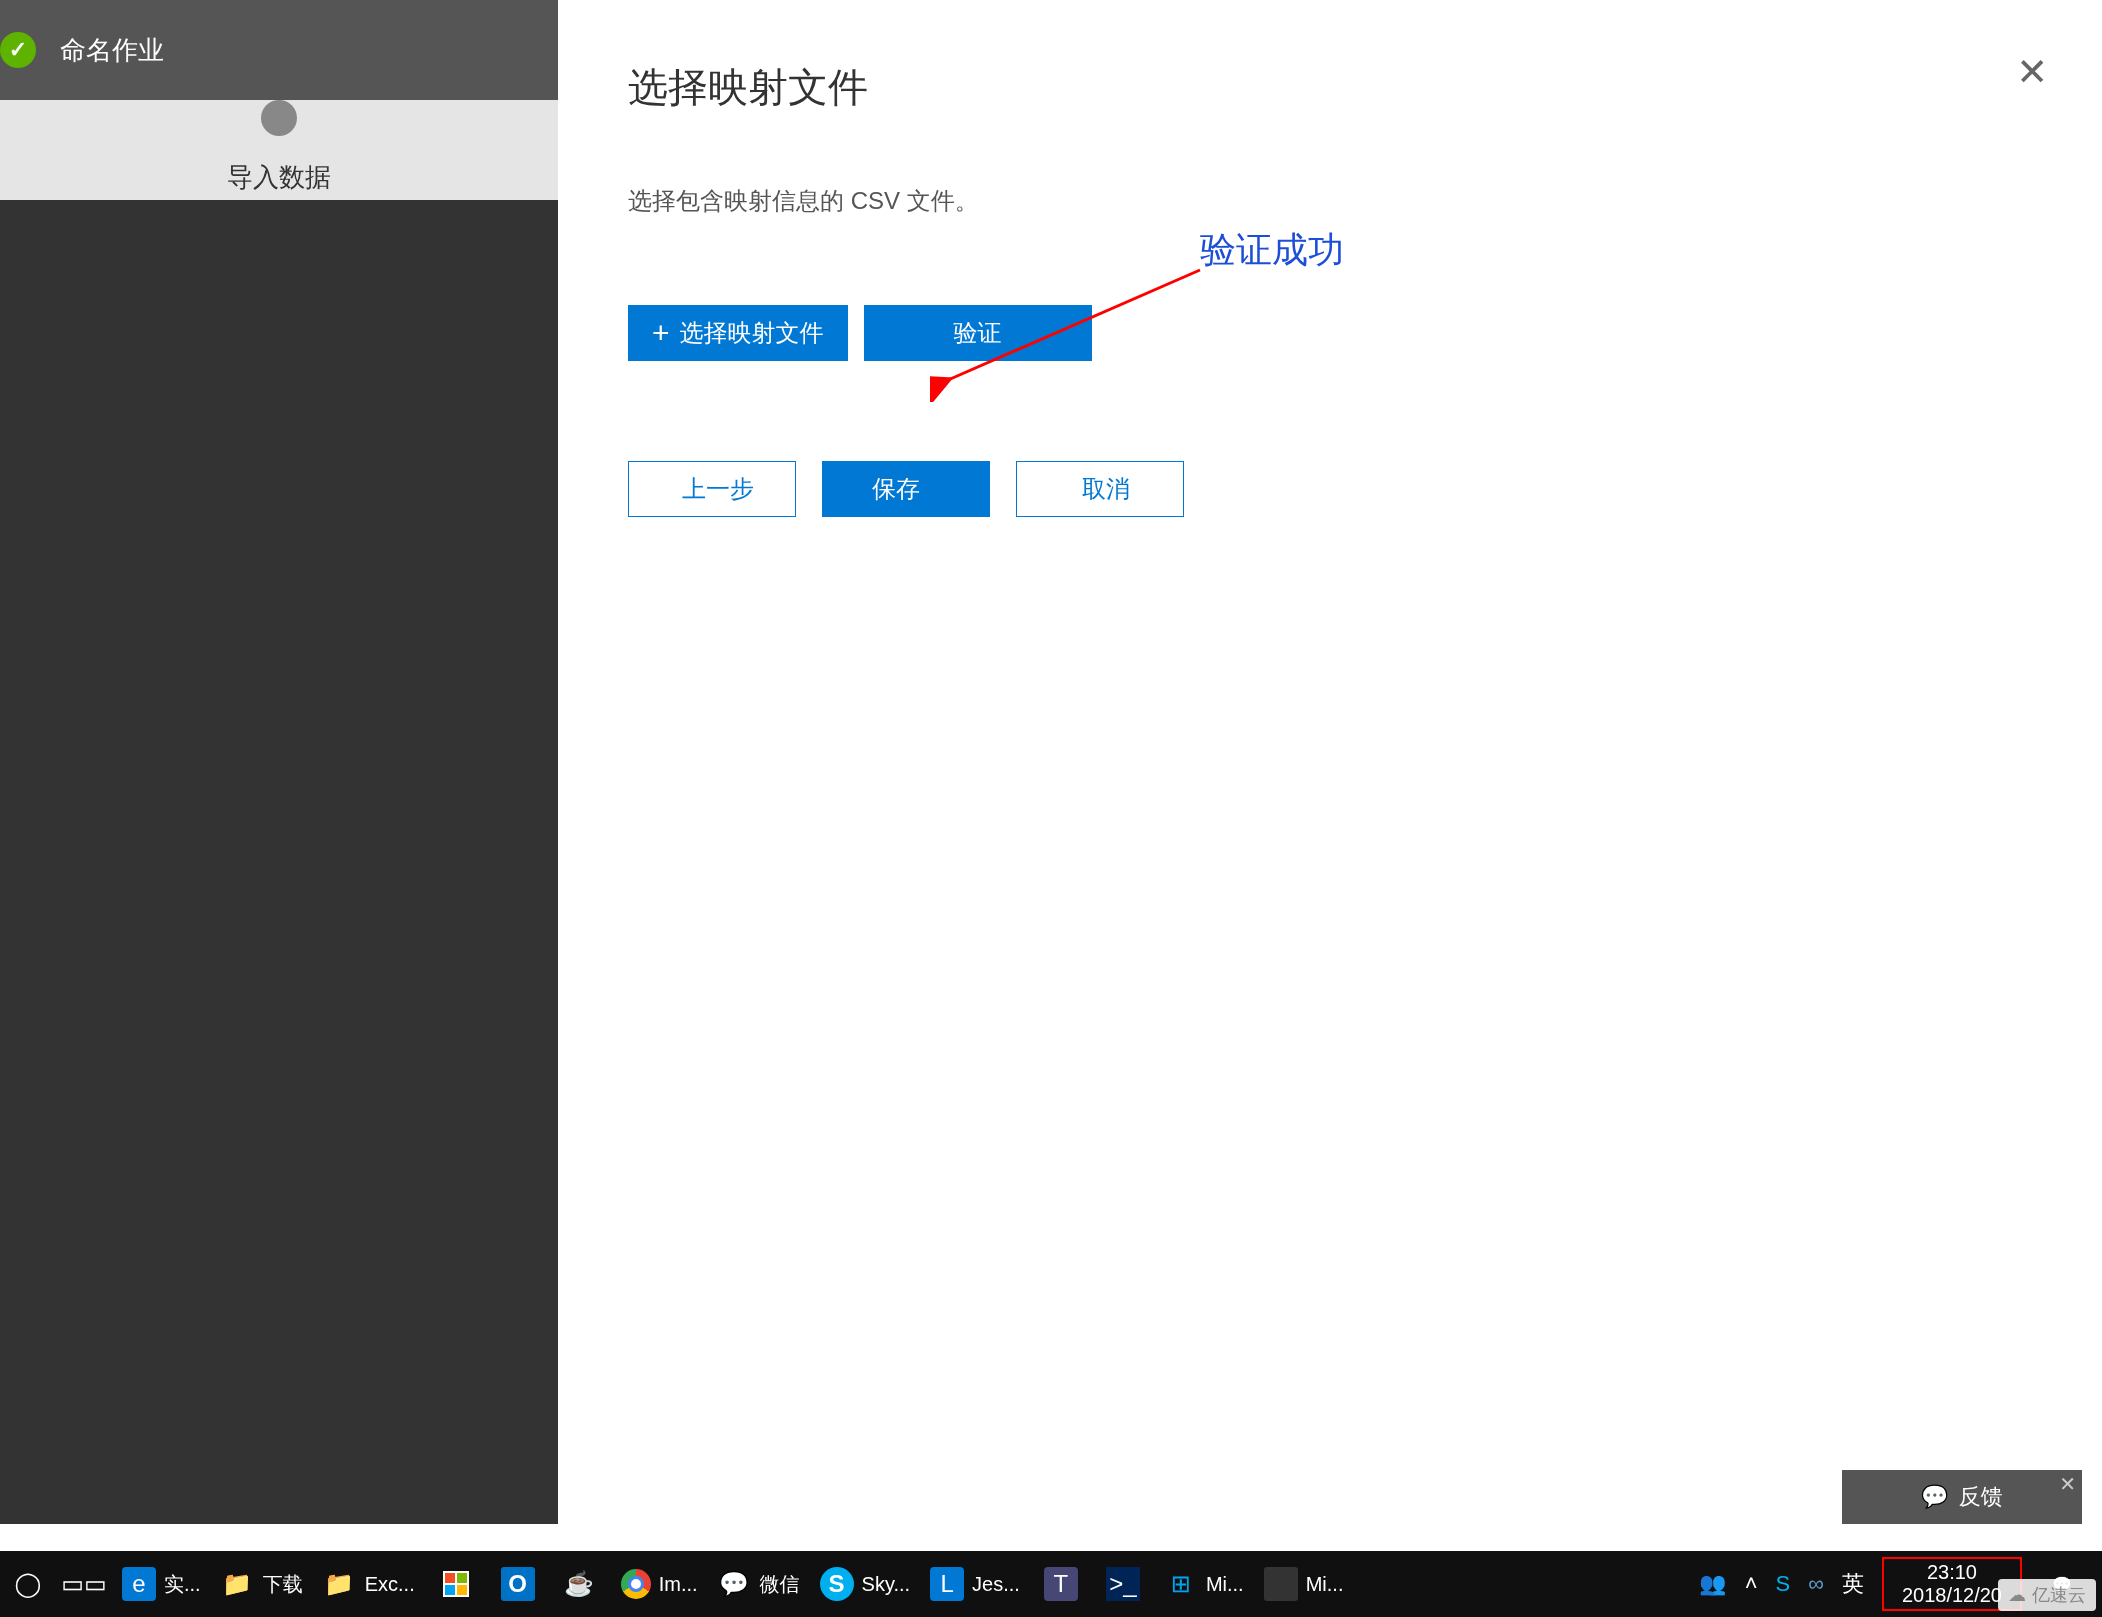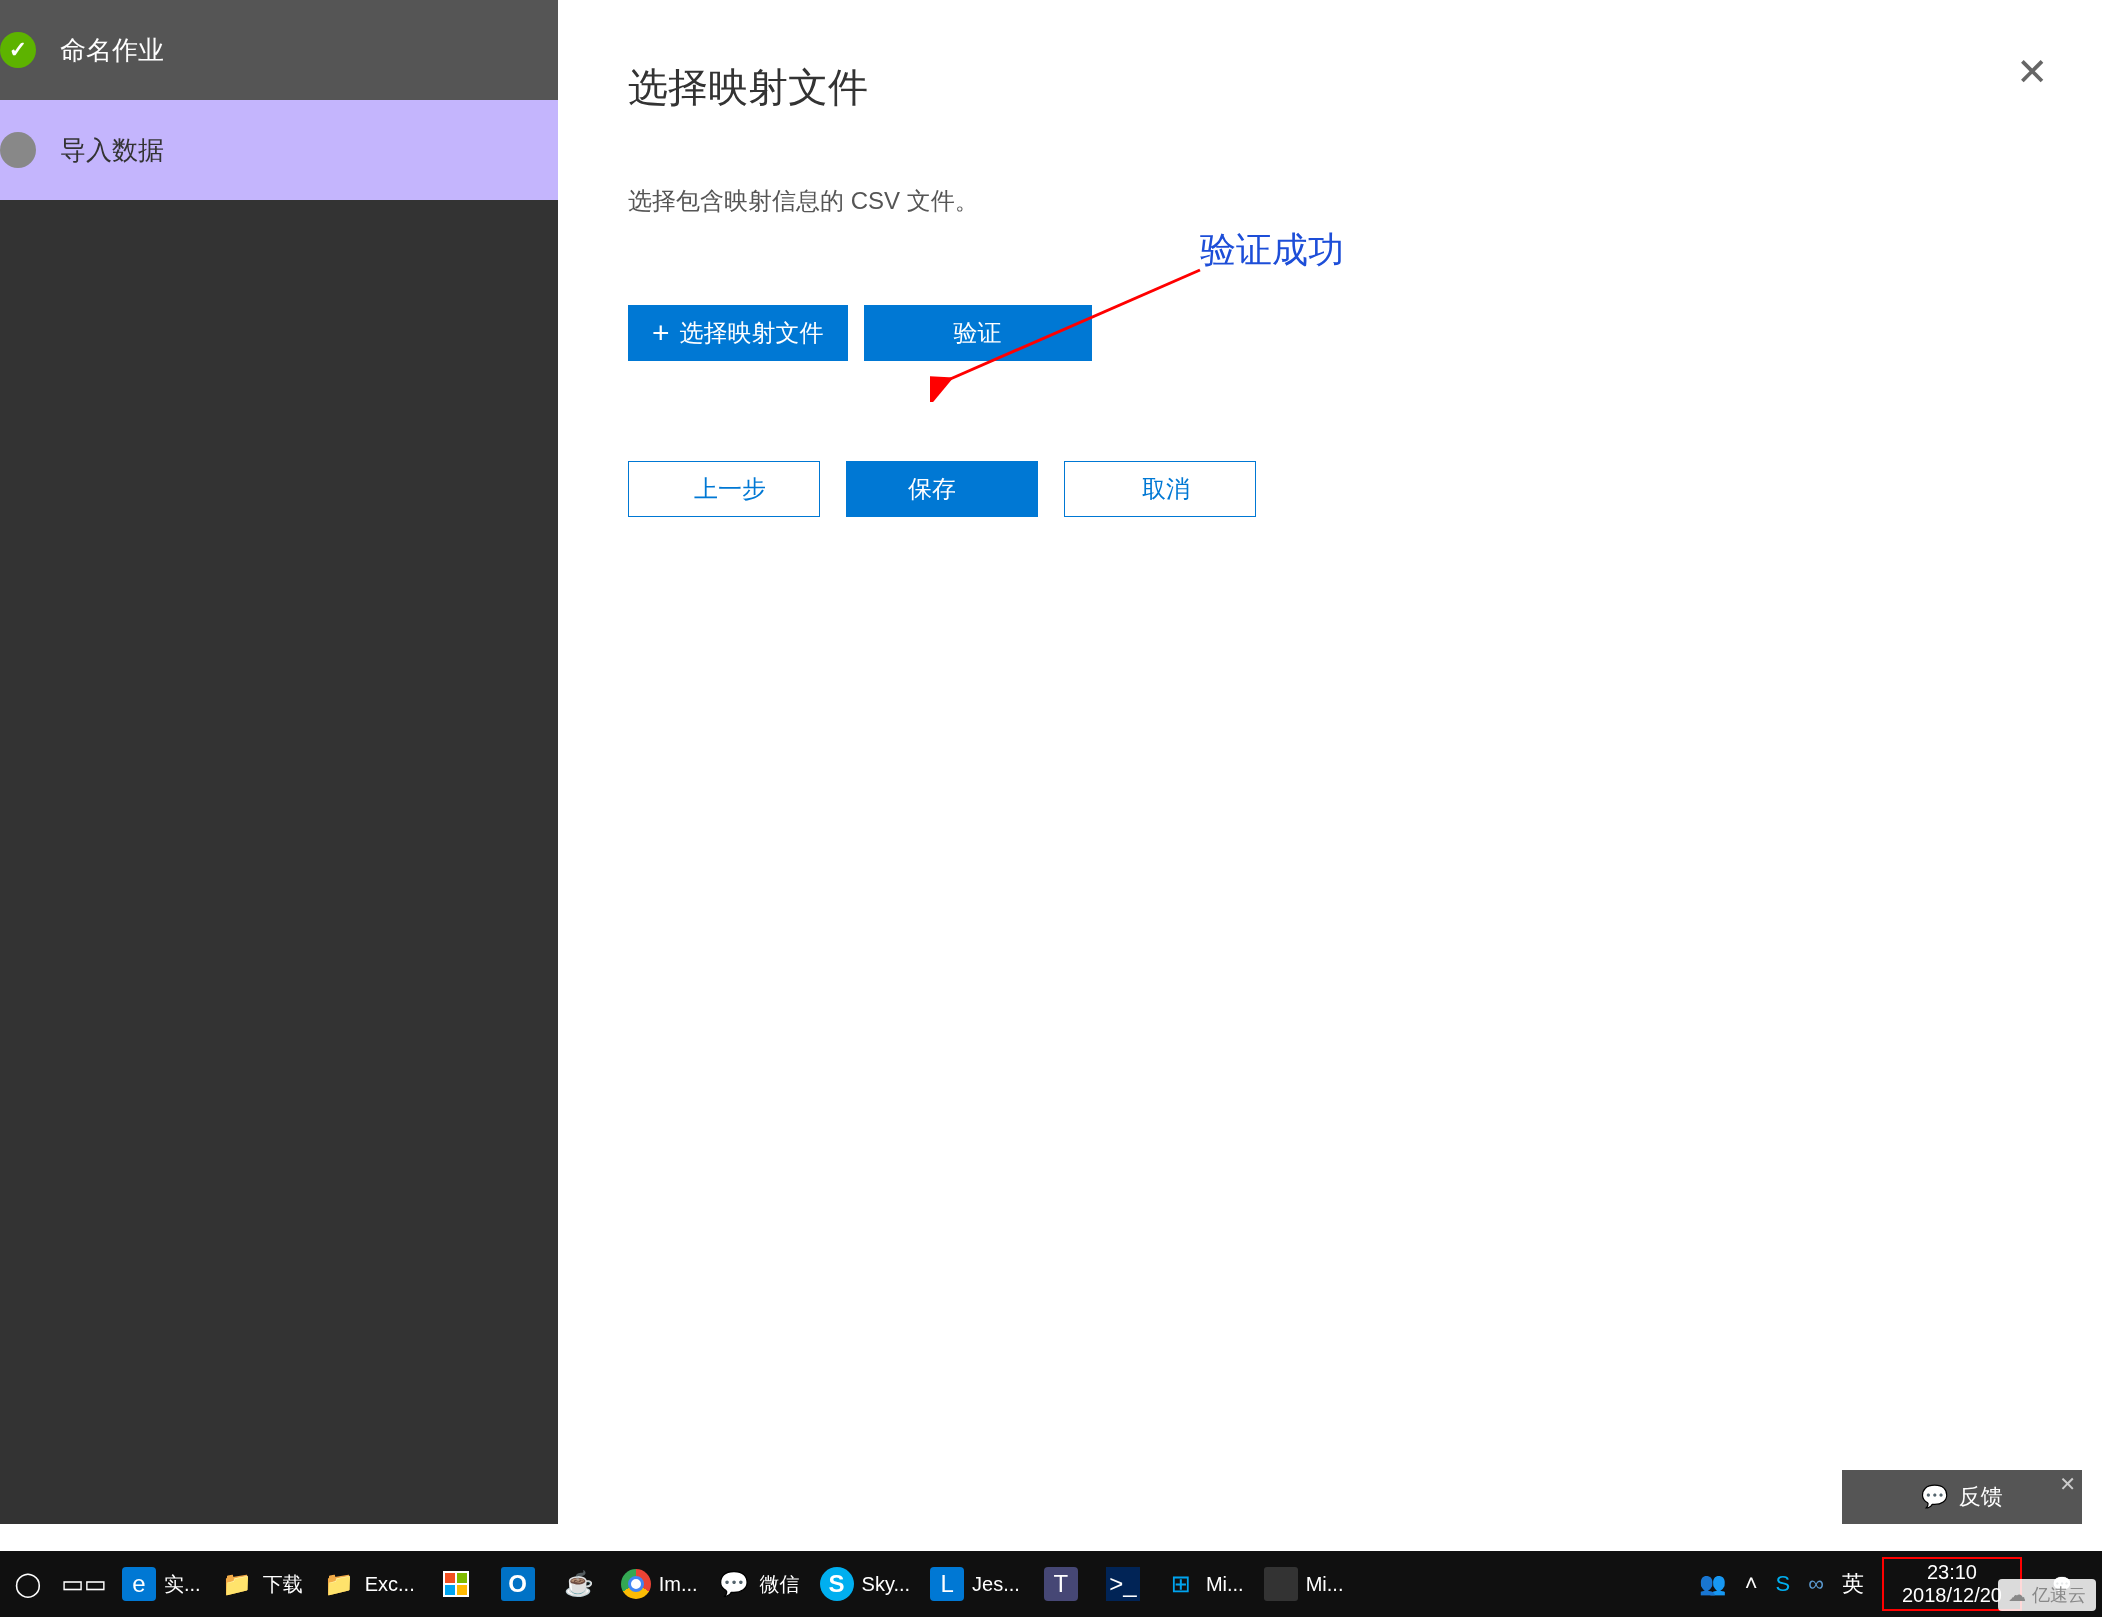--- a/index.html
+++ b/index.html
@@ -52,22 +52,23 @@
     color: #fff;
   }
   .step-icon.check::after {
     content: "✓";
     font-weight: bold;
   }
   .step-icon.pending {
     background: #888;
   }
   .step.inactive {
-    background: #c4b5fd;
+    background: #e5e5e5;
     color: #333;
+    flex-direction: column;
   }
 
   
   .main {
     position: absolute;
     left: 558px;
     top: 0;
     right: 0;
     bottom: 93px;
     padding: 60px 70px 0 70px;
@@ -121,21 +122,21 @@
     font-size: 30px; margin-right: 10px; font-weight: 300;
   }
   .btn-secondary {
     background: #fff;
     color: #0078d4;
     border: 1px solid #0078d4;
     width: 208px;
   }
   .nav-row { display: flex; gap: 26px; }
   .nav-btn {
-    width: 192px; height: 56px;
+    width: 168px; height: 56px;
     display: inline-flex; align-items: center; justify-content: center;
     font-size: 24px; cursor: pointer; user-select: none; padding-left: 12px;
   }
   .close-x {
     position: absolute;
     top: 50px;
     right: 54px;
     font-size: 38px;
     color: #666;
     cursor: pointer;

